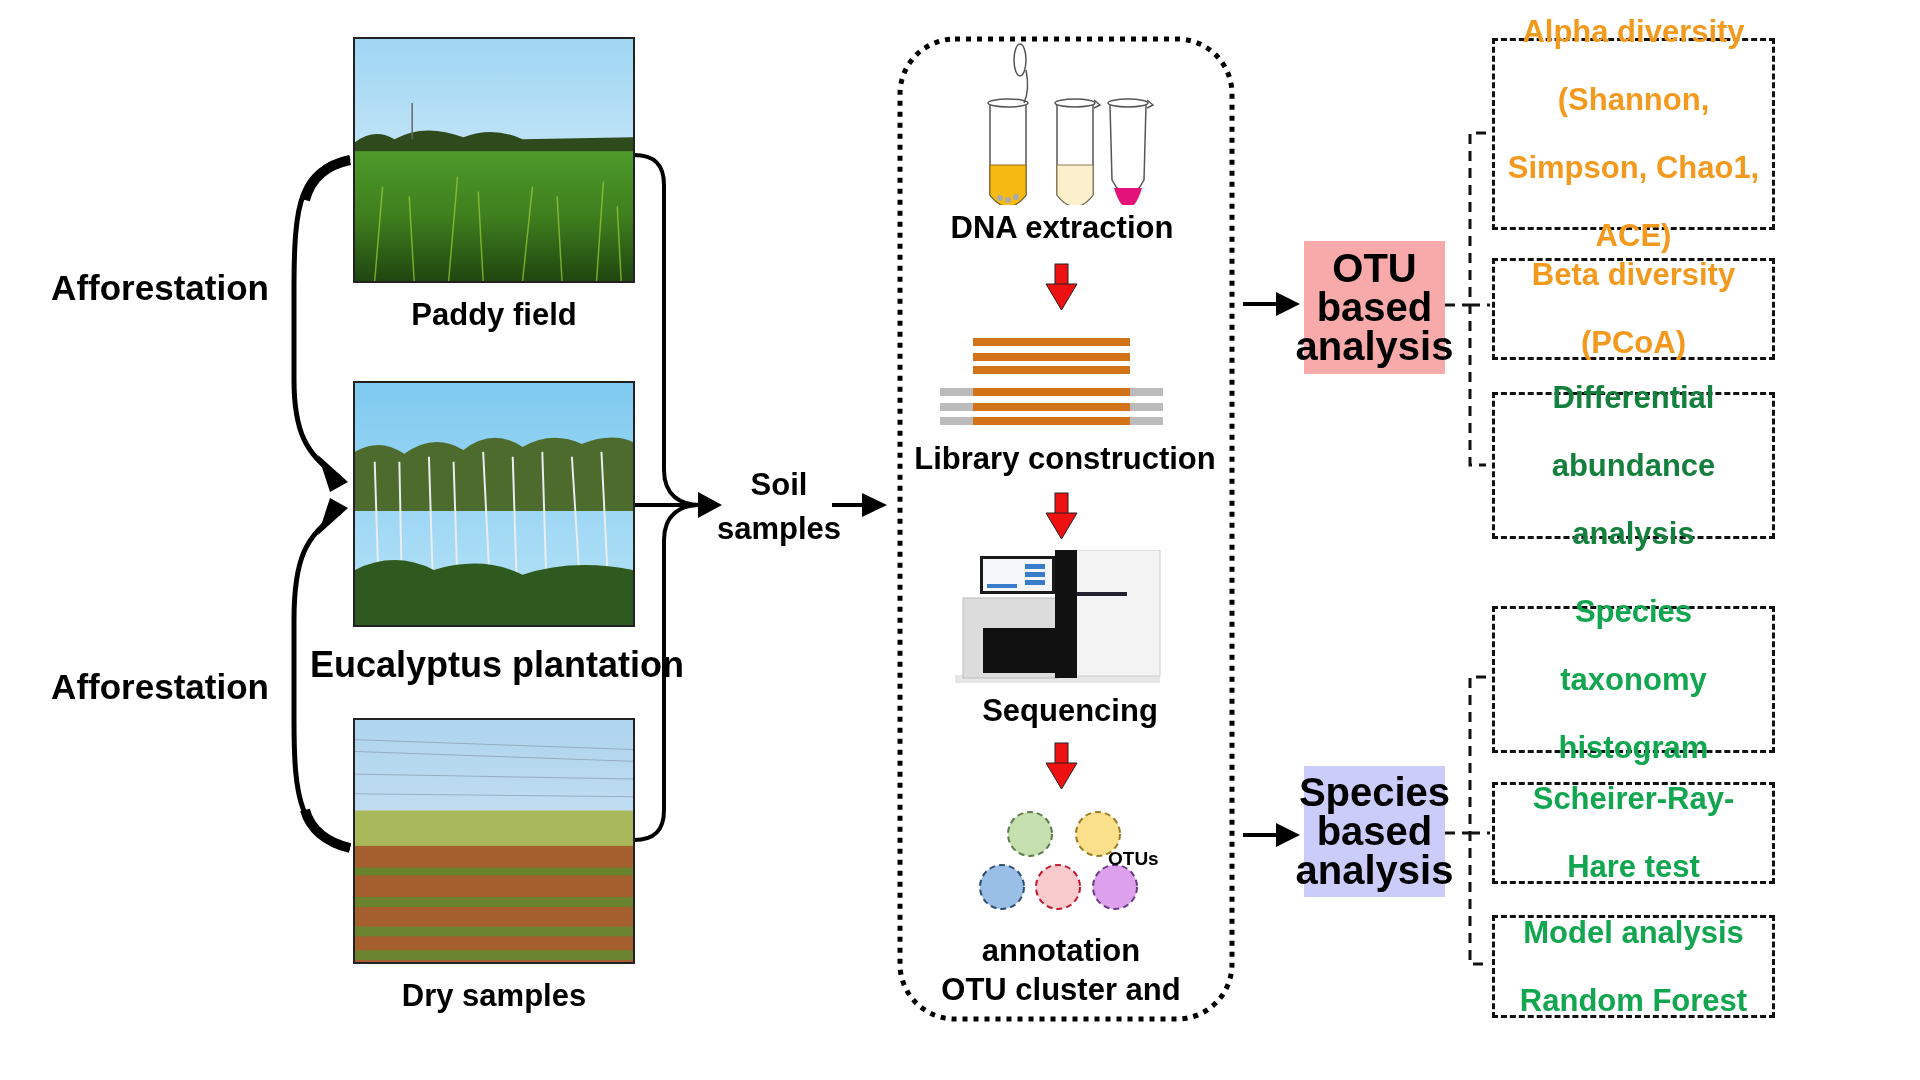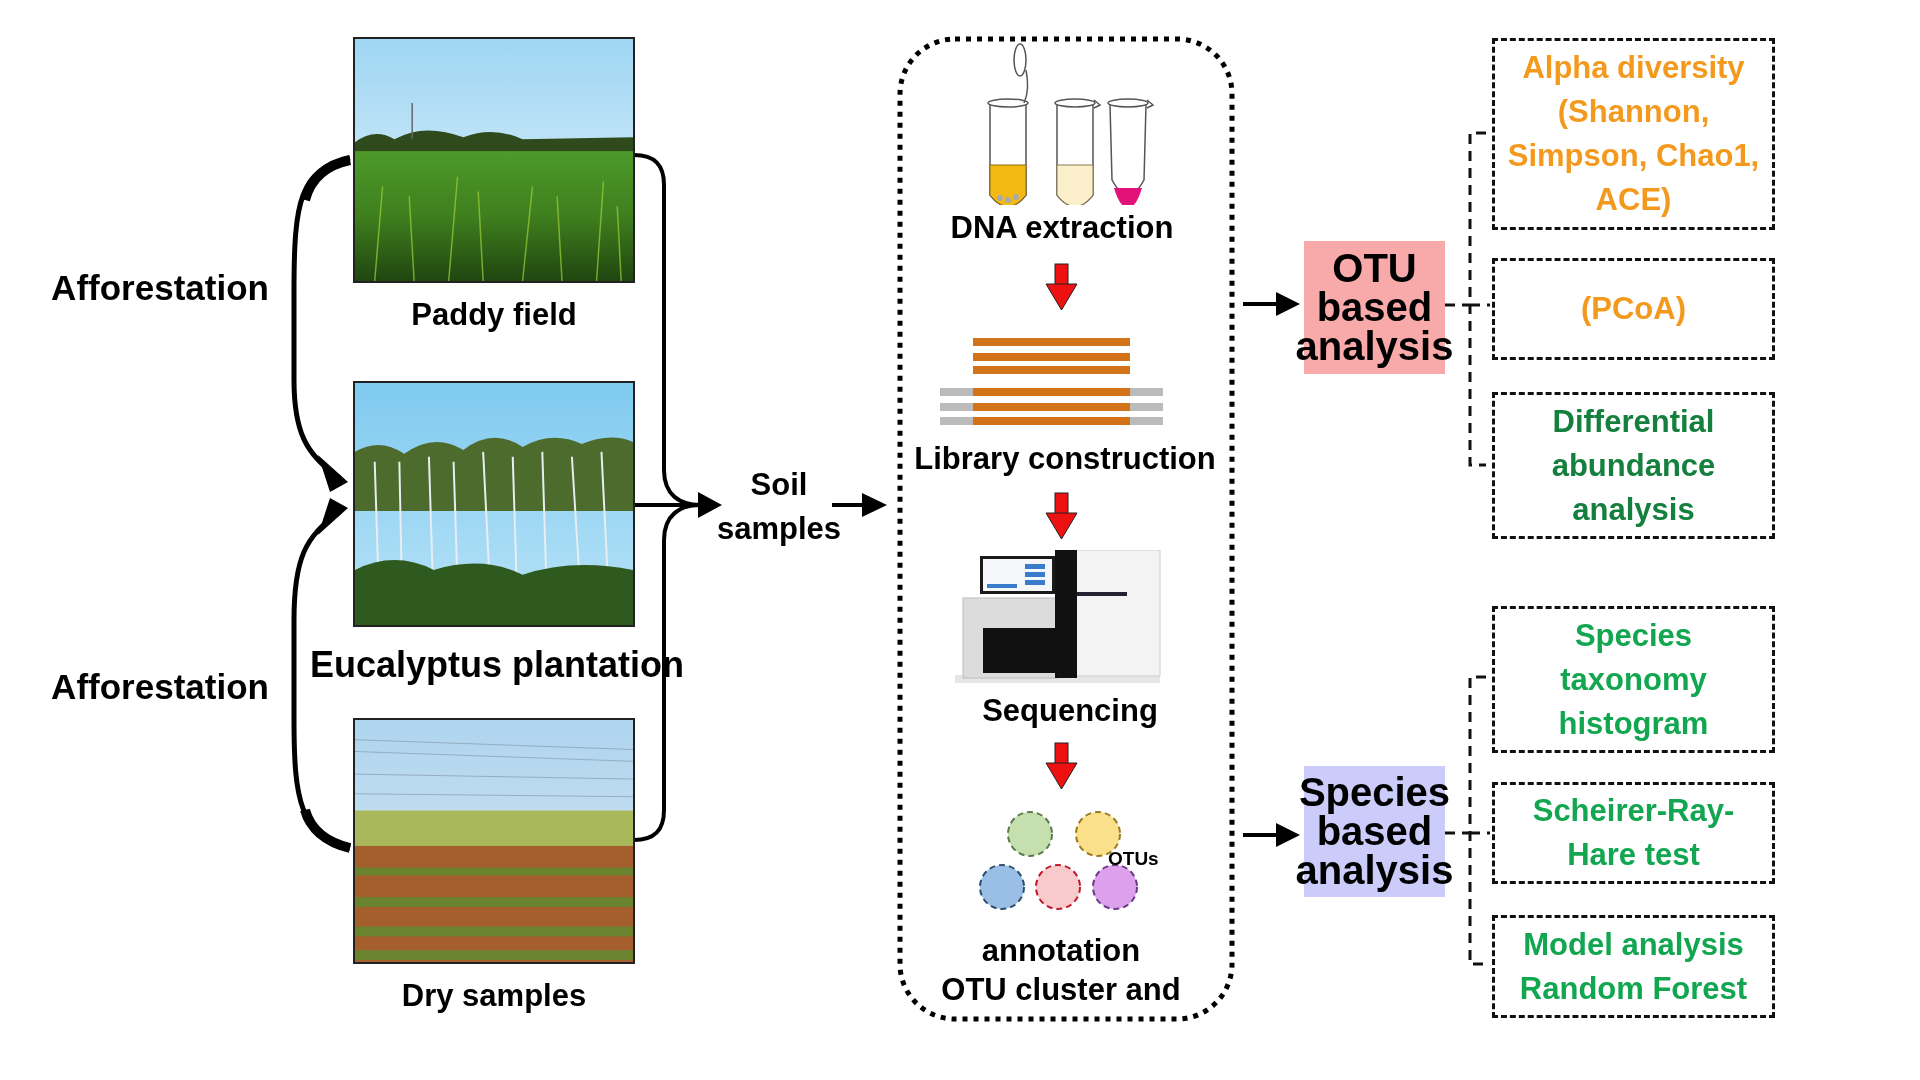--- a/index.html
+++ b/index.html
@@ -6,21 +6,21 @@
   body { width:1920px; height:1080px; position:relative; overflow:hidden;
          font-family:"Liberation Sans", "DejaVu Sans", sans-serif; font-weight:bold; color:#000; }
   .abs { position:absolute; }
   .label { position:absolute; text-align:center; white-space:nowrap; font-weight:bold; }
   .photo { position:absolute; border:2px solid #222; box-sizing:border-box; overflow:hidden; }
   .photo svg { width:100%; height:100%; display:block; }
   .step-label { position:absolute; text-align:center; font-size:31px; line-height:37px; width:340px; }
   .analysis { position:absolute; text-align:center; font-size:40px; line-height:39px; box-sizing:border-box;
               display:flex; flex-direction:column; justify-content:center; align-items:center; }
   .result { position:absolute; box-sizing:border-box; border:3px dashed #111; text-align:center;
-            font-size:31px; line-height:44px; display:flex; flex-direction:column; justify-content:center; align-items:center; }
+            font-size:31px; line-height:44px; display:flex; flex-direction:column; justify-content:center; align-items:center;gap:24px; }
   .result span { display:block; }
   svg.overlay { position:absolute; left:0; top:0; width:1920px; height:1080px; pointer-events:none; }
 </style>
 </head>
 <body>
 
 <svg class="overlay" viewBox="0 0 1920 1080">
   <defs>
     <marker id="ah" markerWidth="6" markerHeight="6" refX="4" refY="3" orient="auto" markerUnits="strokeWidth">
       <path d="M0,0 L6,3 L0,6 z" fill="#000"></path>
@@ -253,20 +253,21 @@
   <div>analysis</div>
 </div>
 
 <div class="result" style="left:1492px; top:38px; width:283px; height:192px; color:#F39A1E;">
   <span>Alpha diversity</span>
   <span>(Shannon,</span>
   <span>Simpson, Chao1,</span>
   <span>ACE)</span>
 </div>
 <div class="result" style="left:1492px; top:258px; width:283px; height:102px; color:#F39A1E;">
+  <span>Beta diversity</span>
   <span>(PCoA)</span>
 </div>
 <div class="result" style="left:1492px; top:392px; width:283px; height:147px; color:#15803d;">
   <span>Differential</span>
   <span>abundance</span>
   <span>analysis</span>
 </div>
 
 <div class="result" style="left:1492px; top:606px; width:283px; height:147px; color:#12A650;">
   <span>Species</span>

